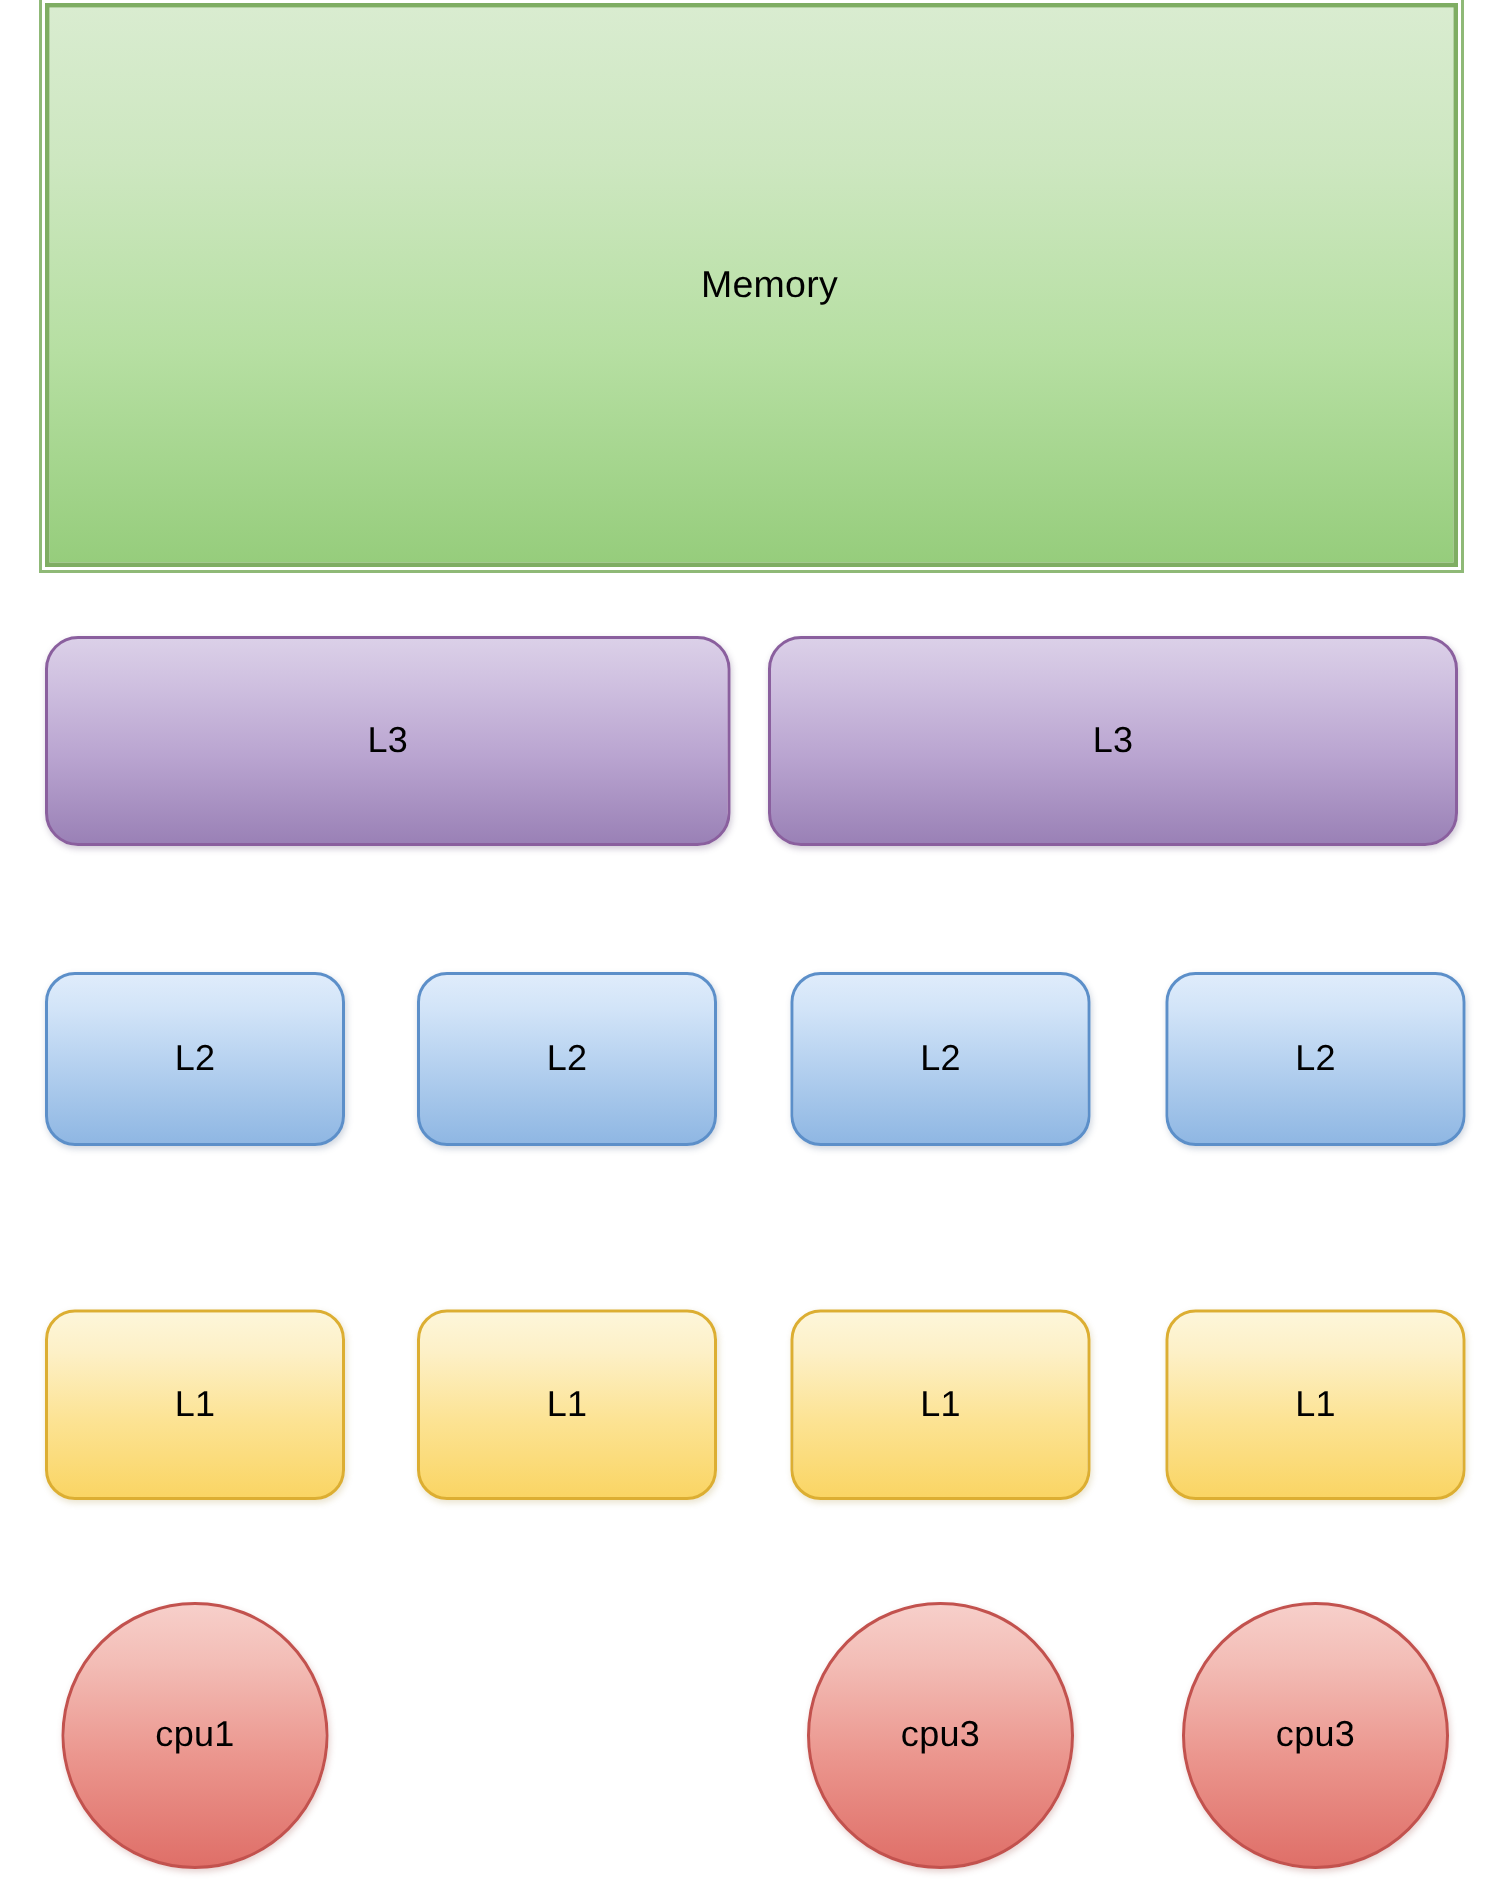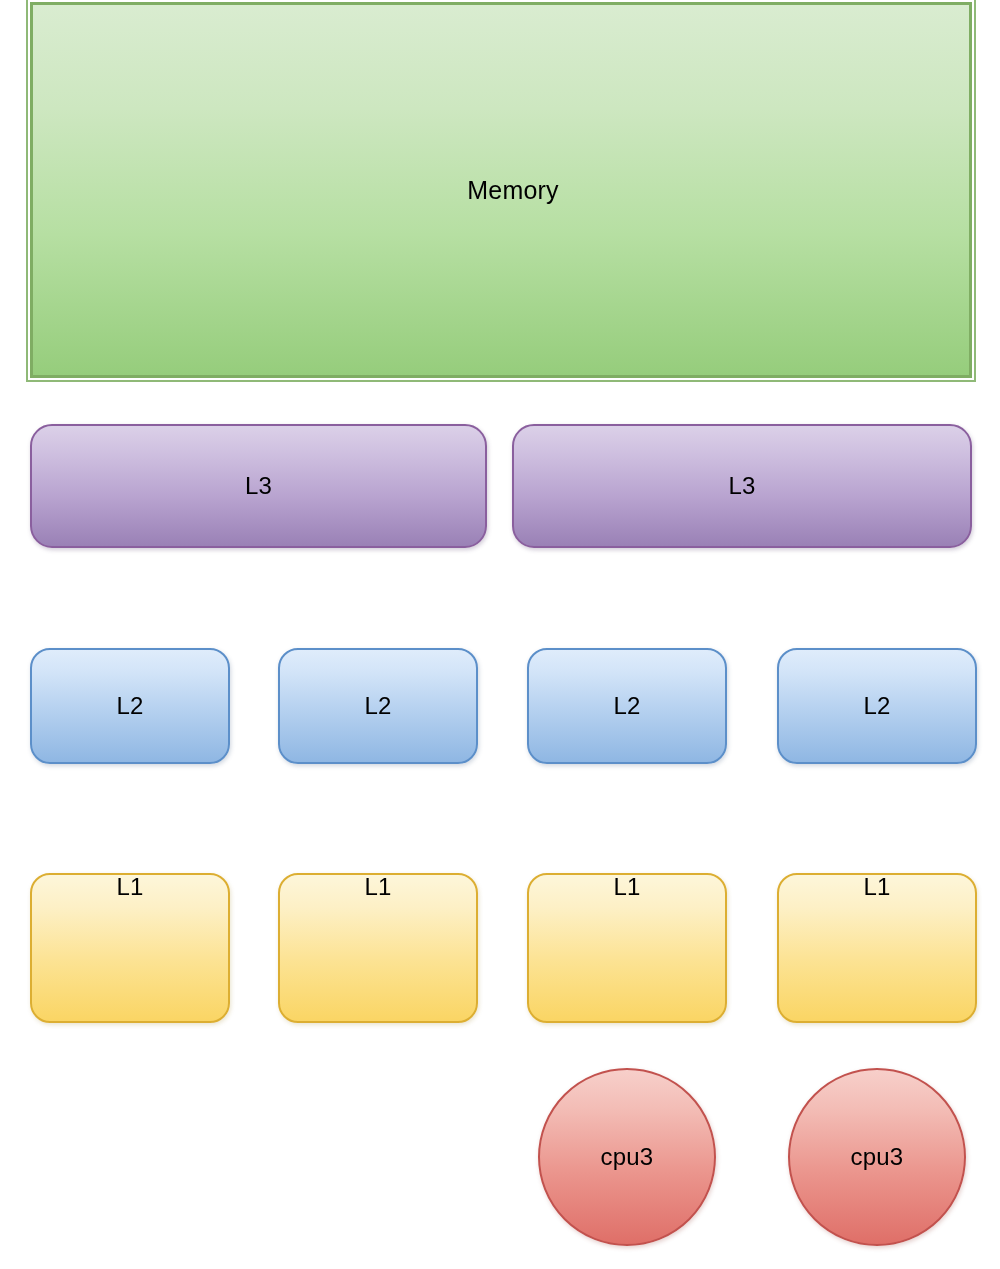--- a/index.html
+++ b/index.html
@@ -51,21 +51,21 @@
     padding-left: 24px;
   }
   .memory-box .node-label {
     font-size: 25px;
   }
 
   
   .l3-box {
     position: absolute;
     top: 424px;
-    height: 124px;
+    height: 140px;
     box-sizing: border-box;
     border: 2px solid #8a5f9e;
     border-radius: 22px;
     background: linear-gradient(to bottom, #dbd0e8 0%, #cfc0e0 22%, #b9a4d0 58%, #9a81b6 100%);
     box-shadow: 1px 2px 4px rgba(90, 70, 110, 0.28);
     display: flex;
     align-items: center;
     justify-content: center;
   }
   .l3-box-1 { left: 30px;  width: 457px; }
@@ -85,27 +85,28 @@
     display: flex;
     align-items: center;
     justify-content: center;
   }
 
   
   .l1-box {
     position: absolute;
     top: 873px;
     width: 200px;
-    height: 150px;
+    height: 127px;
     box-sizing: border-box;
     border: 2px solid #dcae32;
     border-radius: 20px;
     background: linear-gradient(to bottom, #fdf6da 0%, #fdf0c6 22%, #fce394 58%, #fad564 100%);
     box-shadow: 1px 2px 4px rgba(160, 130, 40, 0.22);
     display: flex;
+    align-items: center;
     justify-content: center;
   }
 
   
   .cpu-circle {
     position: absolute;
     top: 1068px;
     width: 178px;
     height: 178px;
     box-sizing: border-box;
@@ -164,20 +165,23 @@
   <div class="l1-box col-1">
     <span class="node-label">L1</span>
   </div>
   <div class="l1-box col-2">
     <span class="node-label">L1</span>
   </div>
   <div class="l1-box col-3">
     <span class="node-label">L1</span>
   </div>
 
+  <div class="cpu-circle cpu-col-0">
+    <span class="node-label">cpu1</span>
+  </div>
   <div class="cpu-circle cpu-col-2">
     <span class="node-label">cpu3</span>
   </div>
   <div class="cpu-circle cpu-col-3">
     <span class="node-label">cpu3</span>
   </div>
 
 </div>
 
 </body></html>

